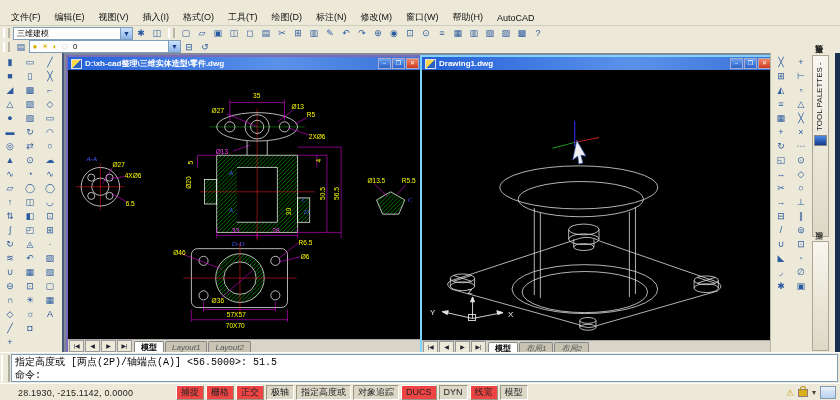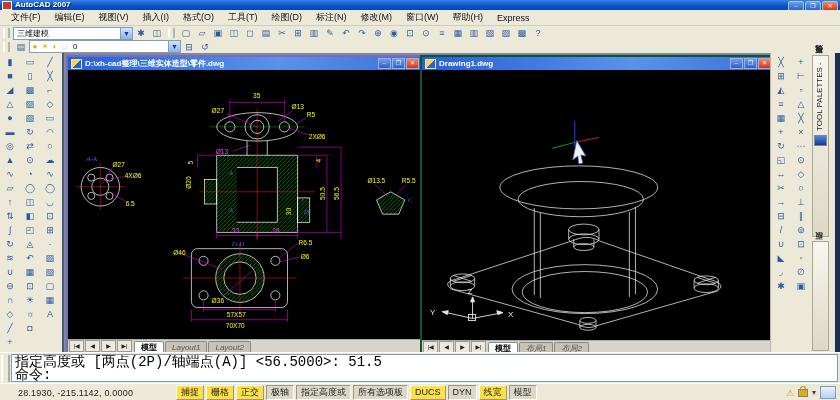--- a/index.html
+++ b/index.html
@@ -42,21 +42,21 @@
   .icon-col .ticon{width:16px;height:12px;line-height:12px;font-size:9px;}
   .vbar{position:absolute;top:2px;width:15px;background:linear-gradient(#f8f6ee,#ded9c6);
     border:1px solid #aaa795;display:flex;flex-direction:column;align-items:center;}
   .vbar .vlabel{writing-mode:vertical-rl;transform:rotate(180deg);font-size:8px;color:#222;
     white-space:nowrap;margin-top:4px;}
   .vbar .vicon{width:11px;height:9px;margin:4px 0;background:linear-gradient(#4a8ae8,#123a8a);border:1px solid #888;}
   .navyedge{position:absolute;right:0;top:0;width:5px;height:299px;background:#1a3050;}
   
   .docwin{position:absolute;display:flex;flex-direction:column;}
   .docwin.leftwin{left:66px;top:2px;width:352px;height:296px;border:2px solid #7a6ab8;}
-  .docwin.rightwin{left:420px;top:2px;width:350px;height:297px;border:2px solid #14532d;}
+  .docwin.rightwin{left:420px;top:2px;width:350px;height:297px;border:2px solid #7dd3fc;}
   .doctitle{height:13px;background:linear-gradient(90deg,#2460d8,#5a92ea 60%,#3a72d8);display:flex;
     align-items:center;color:#fff;flex:none;}
   .docicon{width:9px;height:8px;margin:0 3px;background:linear-gradient(135deg,#f8d848 50%,#2a62c8 50%);
     border:1px solid #dde;flex:none;}
   .docname{font-size:8px;font-weight:bold;white-space:nowrap;overflow:hidden;}
   .docbtns{margin-left:auto;display:flex;gap:1px;padding-right:1px;}
   .dbtn{width:11px;height:9px;font-size:6px;line-height:9px;text-align:center;color:#fff;
     background:linear-gradient(#6aa0f0,#2a62c8);border:1px solid #aac;}
   .dbtn.close{background:linear-gradient(#f08868,#cc3a20);}
   .canvas{flex:1;background:#000;position:relative;overflow:hidden;}
@@ -66,70 +66,61 @@
   .tabarrow{width:13px;height:10px;background:#ECE9D8;border:1px solid #999;font-size:6px;line-height:10px;
     text-align:center;color:#223;}
   .tab{font-size:8px;padding:0 6px;height:11px;line-height:11px;background:#c8c4b4;color:#555;
     border:1px solid #888;border-bottom:none;border-radius:2px 2px 0 0;font-style:italic;}
   .tab.active{background:#fff;color:#000;font-weight:bold;font-style:normal;}
   
   .cmdarea{position:absolute;left:0;top:352px;width:840px;height:31px;background:#ECE9D8;
     border-top:1px solid #fff;display:flex;}
   .cmdgrip{width:5px;margin:2px 1px;border-left:2px solid #fff;border-right:2px solid #b0ad9e;}
   .cmdbox{flex:1;margin:1px 2px 2px 0;background:#fff;border:1px solid #7f9db9;
-    font-family:"Liberation Mono",monospace;font-size:14px;color:#000;padding:1px 3px;line-height:13px;
+    font-family:"Liberation Mono",monospace;font-size:10px;color:#000;padding:1px 3px;line-height:13px;
     white-space:pre;overflow:hidden;}
   
   .statusbar{position:absolute;left:0;top:383px;width:840px;height:17px;background:#ECE9D8;
     border-top:1px solid #fff;display:flex;align-items:center;font-size:9px;}
   .coords{width:158px;padding-left:18px;color:#222;letter-spacing:.2px;white-space:nowrap;}
   .toggles{display:flex;gap:2px;}
-  .toggle{padding:0 4px;height:13px;line-height:13px;background:#fde047;color:#222;
+  .toggle{padding:0 4px;height:13px;line-height:13px;background:#ef4444;color:#222;
     border:1px solid;border-color:#fff #9a9785 #9a9785 #fff;white-space:nowrap;}
   .toggle.active{background:#dcd8c8;border-color:#9a9785 #fff #fff #9a9785;text-align:center;}
   .statright{margin-left:auto;display:flex;align-items:center;gap:4px;padding-right:4px;}
   .sicon{font-size:9px;color:#c89a10;}
   .lock{position:relative;width:8px;height:6px;background:#d8b018;border:1px solid #977;}
   .lock:before{content:"";position:absolute;left:1px;top:-4px;width:4px;height:4px;border:1px solid #b89010;
     border-bottom:none;border-radius:3px 3px 0 0;}
   .chev{font-size:8px;color:#444;}
   .screenbtn{width:14px;height:11px;background:linear-gradient(#eaf2fc,#b8d0ee);border:1px solid #7f9db9;}
   .dimtx{fill:#ffff00;font-size:6.5px;font-family:"Liberation Sans",sans-serif;}
   .dimtm{fill:#ff40ff;font-size:6.5px;font-family:"Liberation Sans",sans-serif;}
   .lbl{fill:#4858ff;font-size:7px;font-style:italic;font-family:"Liberation Serif",serif;}
   .wiretx{fill:#e8e8e8;font-size:8px;font-family:"Liberation Sans",sans-serif;}
 </style>
 </head>
 <body>
 
 <div class="app">
 
-  <div class="titlebar">
-    <div class="appicon"></div>
-    <div class="apptitle">AutoCAD 2007</div>
-    <div class="winbtns">
-      <div class="wbtn">–</div>
-      <div class="wbtn">❐</div>
-      <div class="wbtn close">✕</div>
-    </div>
-  </div>
 
   <div class="menubar">
       <span class="menuitem">文件(F)</span>
       <span class="menuitem">编辑(E)</span>
       <span class="menuitem">视图(V)</span>
       <span class="menuitem">插入(I)</span>
       <span class="menuitem">格式(O)</span>
       <span class="menuitem">工具(T)</span>
       <span class="menuitem">绘图(D)</span>
       <span class="menuitem">标注(N)</span>
       <span class="menuitem">修改(M)</span>
       <span class="menuitem">窗口(W)</span>
       <span class="menuitem">帮助(H)</span>
-      <span class="menuitem">Express</span>
+      <span class="menuitem">AutoCAD</span>
     </div>
 
   <div class="tbrow tb1">
     <div class="grip"></div>
     <div class="combo ws">
       <span class="val">三维建模</span>
       <span class="drop">▼</span>
     </div>
     <span style="display:flex;">
         <span class="ticon">✱</span>
@@ -556,21 +547,21 @@
   </div>
 
   <div class="statusbar">
     <div class="coords">28.1930, -215.1142, 0.0000</div>
     <div class="toggles">
         <div class="toggle">捕捉</div>
         <div class="toggle">栅格</div>
         <div class="toggle">正交</div>
         <div class="toggle active">极轴</div>
         <div class="toggle active">指定高度或</div>
-        <div class="toggle active">所有选项板</div>
+        <div class="toggle active">对象追踪</div>
         <div class="toggle">DUCS</div>
         <div class="toggle active">DYN</div>
         <div class="toggle">线宽</div>
         <div class="toggle active">模型</div>
       </div>
     <div class="statright">
       <span class="sicon">⚠</span>
       <span class="lock"></span>
       <span class="chev">▾</span>
       <span class="screenbtn"></span>

